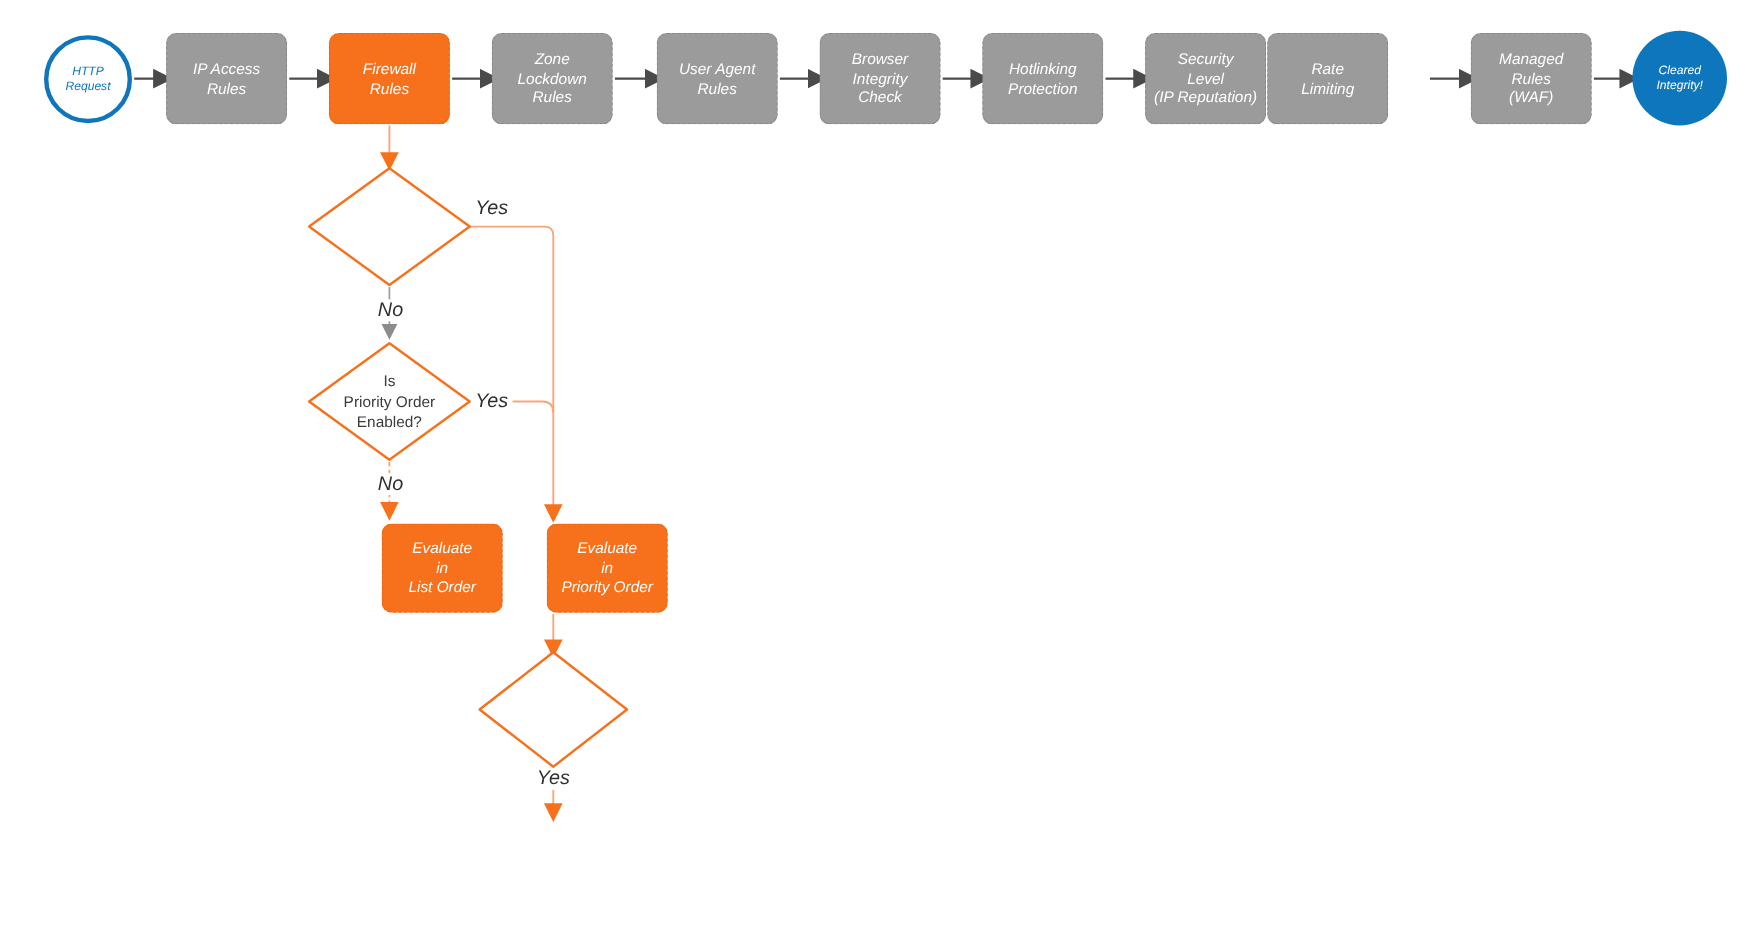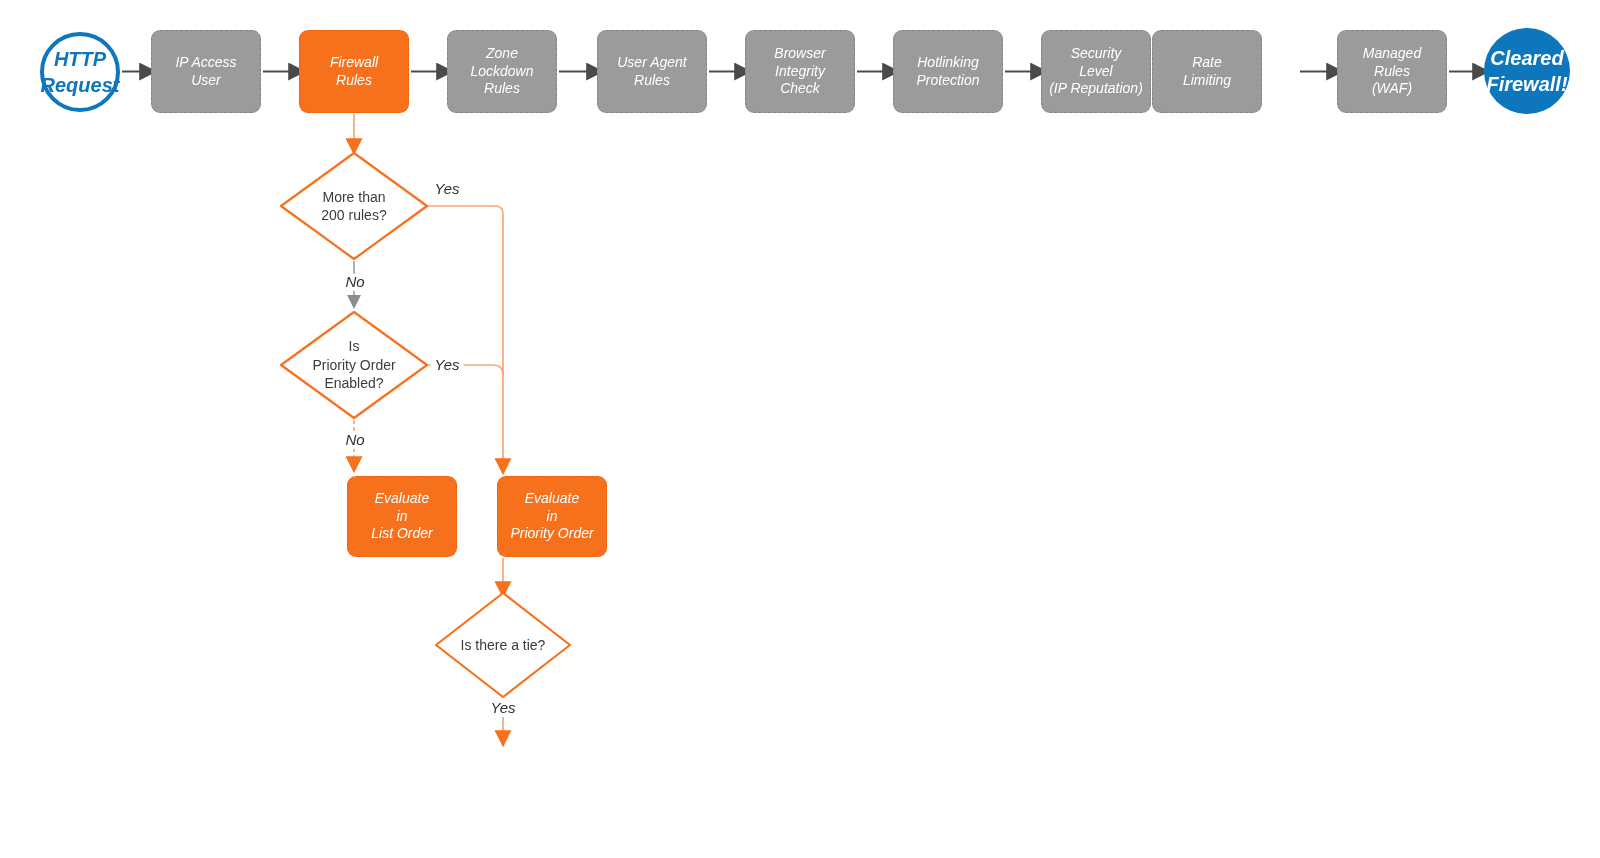--- a/index.html
+++ b/index.html
@@ -38,23 +38,23 @@
     background:#F7711D;
     border:1px dashed #E8620D;
     border-radius:9px;
     color:#ffffff;
     font-style:italic;
     font-size:14px;
     margin-left:48px;
   }
   .circle{
     border-radius:50%;
-    font-weight:bold;
+    font-weight:normal;
     font-style:italic;
-    font-size:20px;
+    font-size:11px;
     line-height:1.3;
   }
   .start{
     left:40px;top:32px;width:80px;height:80px;
     background:#ffffff;
     border:4px solid #0E76BC;
     color:#0E76BC;
   }
   .end{
     left:1484px;top:28px;width:86px;height:86px;
@@ -68,21 +68,21 @@
     white-space:pre-line;
     color:#3C3C3C;
     font-size:14px;
     line-height:1.32;
   }
   .elabel{
     position:absolute;
     transform:translate(-50%,-50%);
     font-style:italic;
     color:#2F2F2F;
-    font-size:15px;
+    font-size:18px;
     background:#ffffff;
     padding:0 4px;
     line-height:1.1;
   }
 </style>
 </head>
 <body>
 
 <div id="canvas">
 
@@ -134,24 +134,24 @@
     <g fill="#ffffff" stroke="#F7711D" stroke-width="2.2" stroke-linejoin="round">
       <polygon points="354,153 427,206 354,259 281,206"></polygon>
       <polygon points="354,312 427,365 354,418 281,365"></polygon>
       <polygon points="503,593 570,645 503,697 436,645"></polygon>
     </g>
   </svg>
 
   <div class="node circle start">HTTP
 Request</div>
   <div class="node circle end">Cleared
-Firewall!</div>
+Integrity!</div>
 
   <div class="node stage" style="left:151px">IP Access
-User</div>
+Rules</div>
   <div class="node stage highlight" style="left:299px">Firewall
 Rules</div>
   <div class="node stage" style="left:447px">Zone
 Lockdown
 Rules</div>
   <div class="node stage" style="left:597px">User Agent
 Rules</div>
   <div class="node stage" style="left:745px">Browser
 Integrity
 Check</div>
@@ -159,26 +159,23 @@
 Protection</div>
   <div class="node stage" style="left:1041px">Security
 Level
 (IP Reputation)</div>
   <div class="node stage" style="left:1152px">Rate
 Limiting</div>
   <div class="node stage" style="left:1337px">Managed
 Rules
 (WAF)</div>
 
-  <div class="dtext" style="left:284px;top:153px;width:140px;height:106px">More than
-200 rules?</div>
   <div class="dtext" style="left:284px;top:312px;width:140px;height:106px">Is
 Priority Order
 Enabled?</div>
-  <div class="dtext" style="left:436px;top:593px;width:134px;height:104px">Is there a tie?</div>
 
   <div class="node action" style="left:299px;top:476px">Evaluate
 in
 List Order</div>
   <div class="node action" style="left:449px;top:476px">Evaluate
 in
 Priority Order</div>
 
   <div class="elabel" style="left:447px;top:189px">Yes</div>
   <div class="elabel" style="left:355px;top:282px">No</div>

